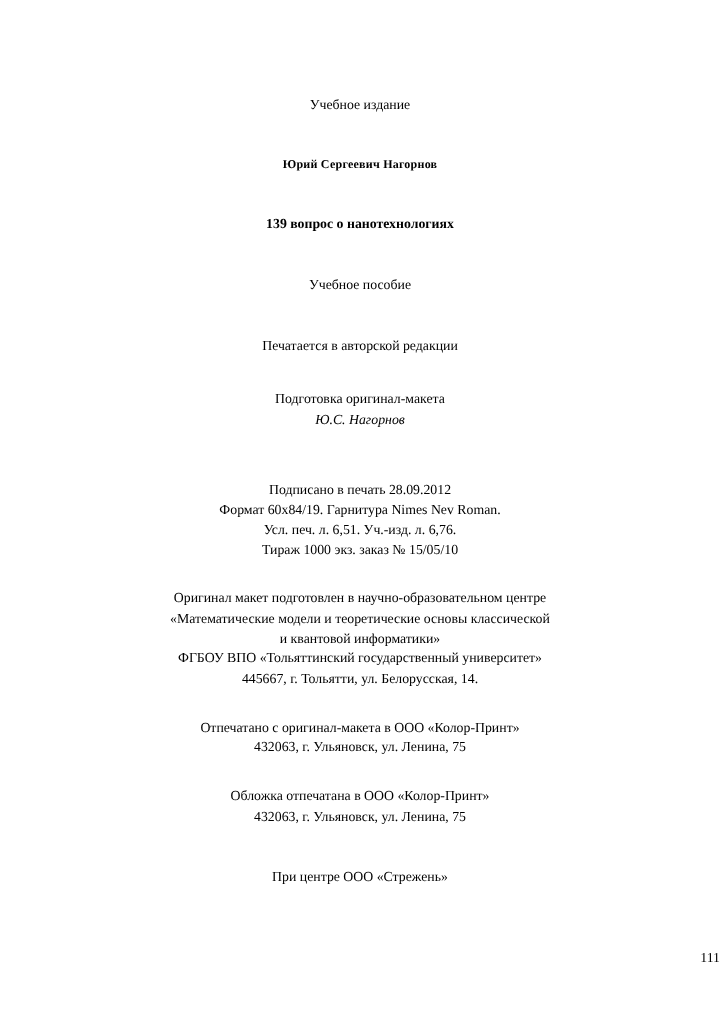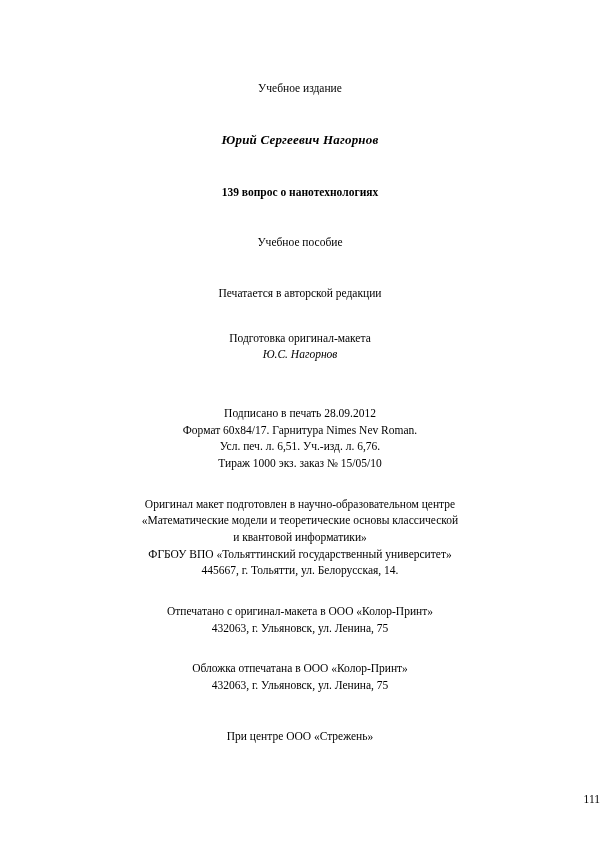--- a/index.html
+++ b/index.html
@@ -35,23 +35,22 @@
     white-space: pre-wrap;
   }
   .block {
     margin: 0;
   }
   .gap-sm { height: 10px; }
   .gap-md { height: 18px; }
   .gap-lg { height: 24px; }
   .bold {
     font-weight: bold;
-    font-size: 13px;
+    font-size: 10px;
     letter-spacing: 0.2px;
-    font-style: italic;
   }
   .bold-small {
     font-weight: bold;
     font-size: 11.5px;
   }
   .italic {
     font-style: italic;
   }
   .page-number {
     position: absolute;
@@ -94,21 +93,21 @@
     <div class="gap-md"></div>
     <div class="gap-sm"></div>
 
     <div class="line block">Подготовка оригинал-макета</div>
     <div class="line block italic">Ю.С. Нагорнов</div>
 
     <div class="gap-lg"></div>
     <div class="gap-md"></div>
 
     <div class="line block">Подписано в печать 28.09.2012</div>
-    <div class="line block">Формат 60х84/17. Гарнитура Nimes Nev Roman.</div>
+    <div class="line block">Формат 60х84/19. Гарнитура Nimes Nev Roman.</div>
     <div class="line block">Усл. печ. л. 6,51. Уч.-изд. л. 6,76.</div>
     <div class="line block">Тираж 1000 экз. заказ № 15/05/10</div>
 
     <div class="gap-lg"></div>
 
     <div class="line block">Оригинал макет подготовлен в научно-образовательном центре</div>
     <div class="line block">«Математические модели и теоретические основы классической</div>
     <div class="line block">и квантовой информатики»</div>
     <div class="line block">ФГБОУ ВПО «Тольяттинский государственный университет»</div>
     <div class="line block">445667, г. Тольятти, ул. Белорусская, 14.</div>

